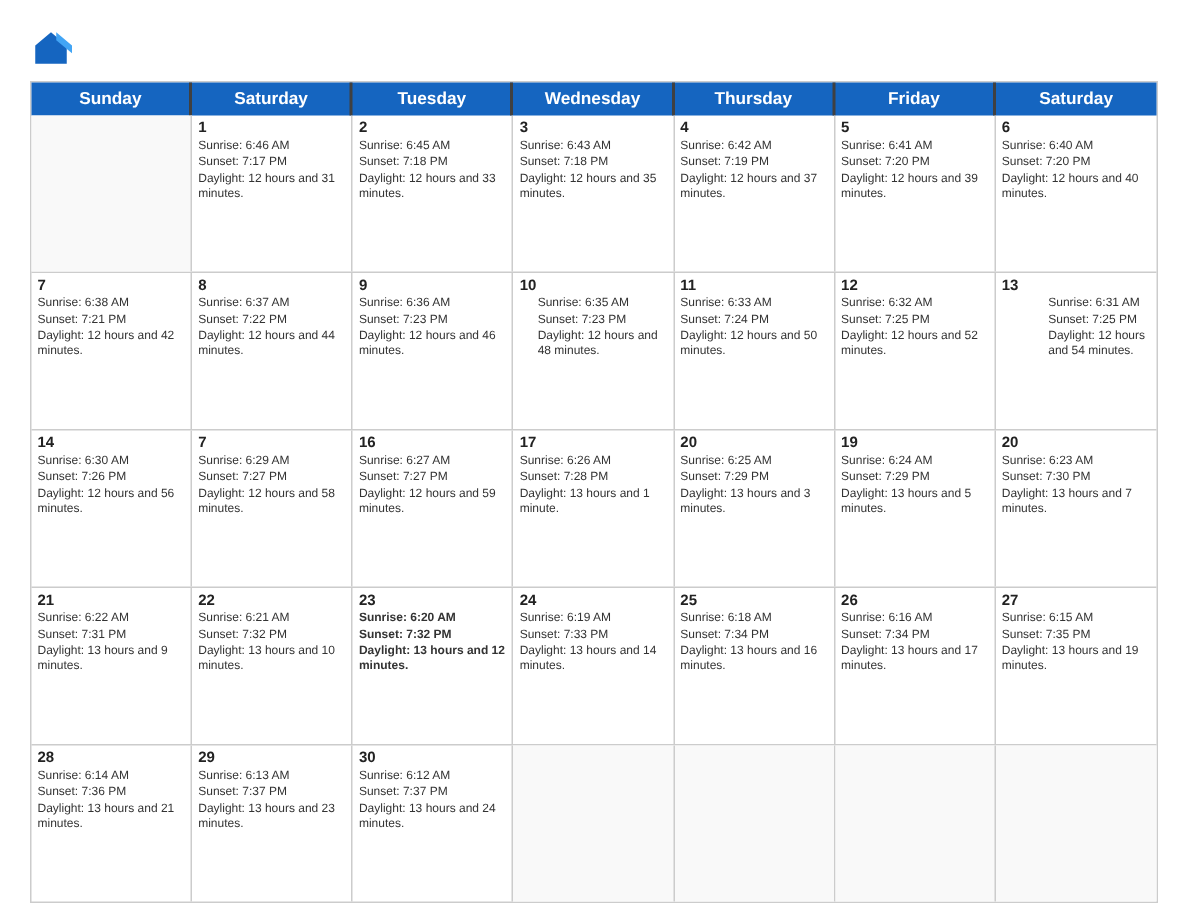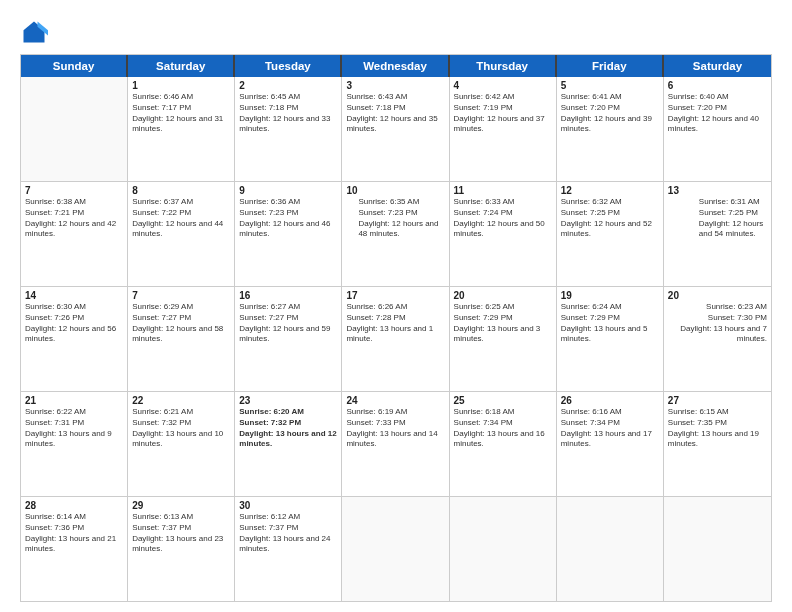--- a/index.html
+++ b/index.html
@@ -263,21 +263,21 @@
 Daylight: 13 hours and 3 minutes.</div>
           </div>
           <div class="cal-cell">
             <div class="day-num">19</div>
             <div class="cell-text" style="white-space: pre-line;">Sunrise: 6:24 AM
 Sunset: 7:29 PM
 Daylight: 13 hours and 5 minutes.</div>
           </div>
           <div class="cal-cell">
             <div class="day-num">20</div>
-            <div class="cell-text" style="white-space: pre-line; text-align: right;">Sunrise: 6:23 AM
+            <div class="cell-text" style="white-space: pre-line;">Sunrise: 6:23 AM
 Sunset: 7:30 PM
 Daylight: 13 hours and 7 minutes.</div>
           </div>
         </div>
         <div class="cal-row">
           <div class="cal-cell">
             <div class="day-num">21</div>
             <div class="cell-text" style="white-space: pre-line;">Sunrise: 6:22 AM
 Sunset: 7:31 PM
 Daylight: 13 hours and 9 minutes.</div>

